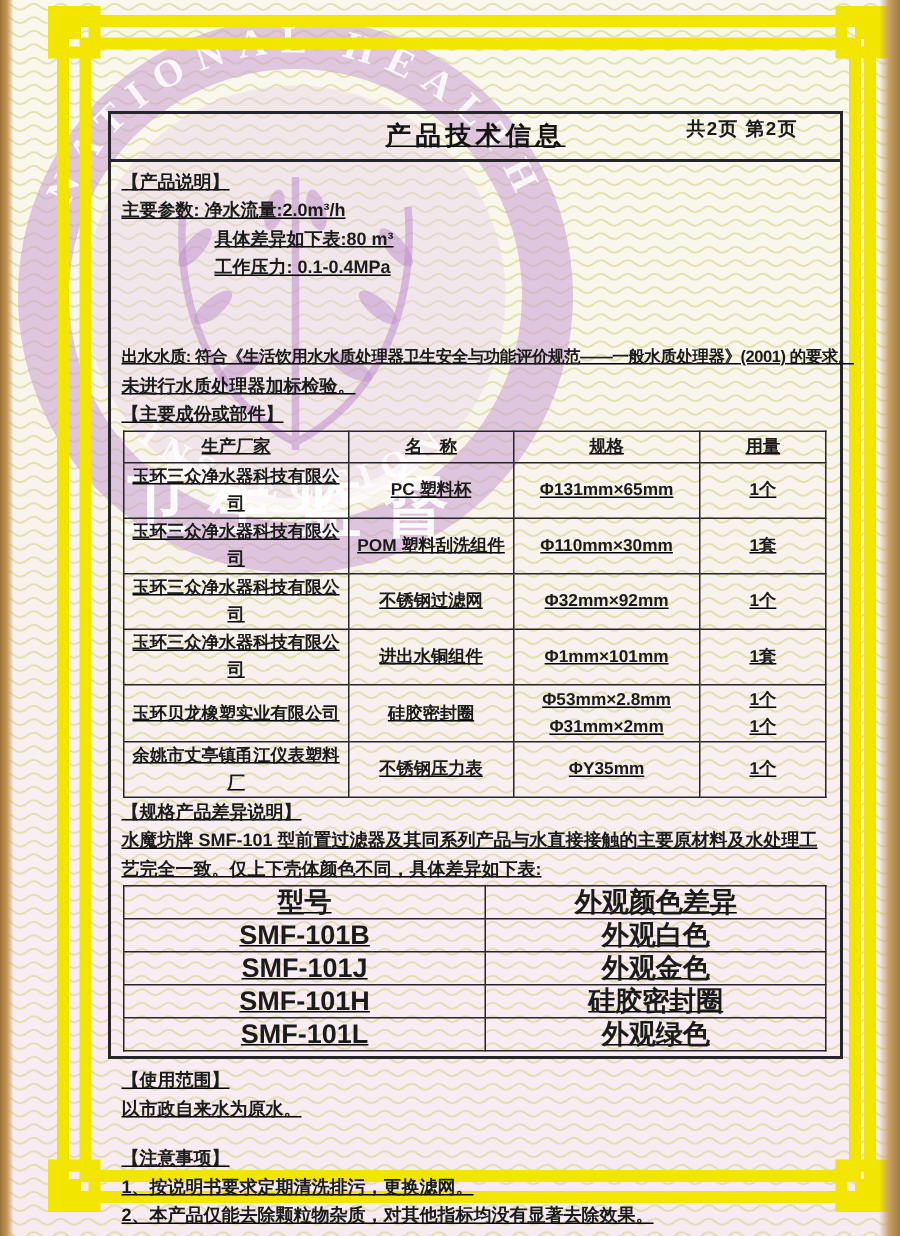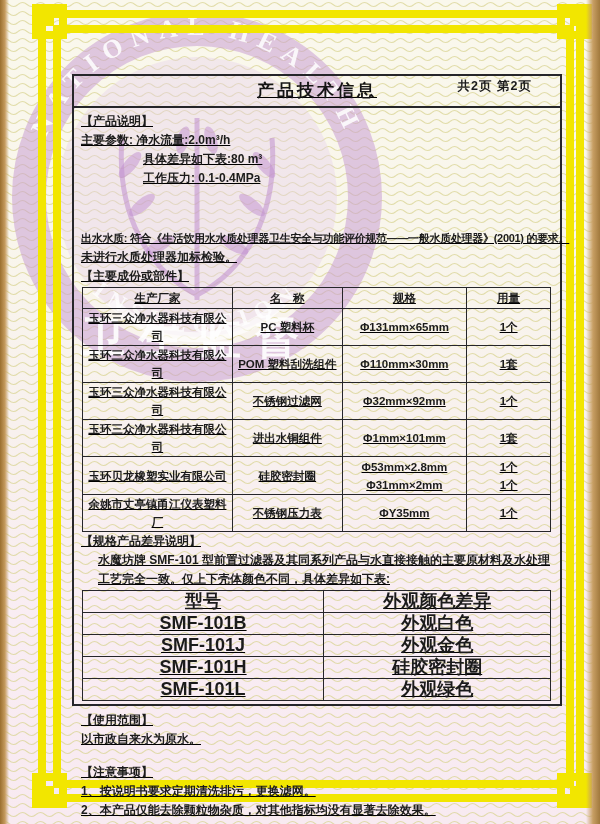--- a/index.html
+++ b/index.html
@@ -22,21 +22,21 @@
   .doc-body{padding:4px 5px 0 7px;font-size:12px;line-height:19px;font-weight:bold;color:#1b1b1b;}
   .ln{white-space:nowrap;}
   .indent{padding-left:62px;}
   .small{font-size:11px;letter-spacing:-0.3px;margin-top:41px;}
   table{width:99%;border-collapse:collapse;table-layout:fixed;margin:1px auto 0 1px;border-radius:24px;}
   th,td{border:1.5px solid #26262a;text-align:center;font-size:11.5px;font-weight:bold;color:#1b1b1b;
     padding:0;white-space:pre-line;line-height:18px;height:19px;overflow:hidden;}
   .t1 th{height:20px;}
   .t2 th,.t2 td{height:21px;line-height:21px;font-size:18px;}
   .mt4{margin-top:0;} .mt14{margin-top:14px;} .mt16{margin-top:10px;}
-  .para{line-height:19px;margin-left:17px;}
+  .para{line-height:19px;}
 </style>
 </head>
 <body>
 
 <div class="page">
 
   <svg class="layer waves" width="600" height="824">
     <defs>
       <pattern id="wv" width="18" height="9" patternUnits="userSpaceOnUse">
         <path d="M0 4.5 Q 4.5 0.5, 9 4.5 T 18 4.5" fill="none" stroke="#d9d494" stroke-width="1.1" opacity="0.75"></path>

